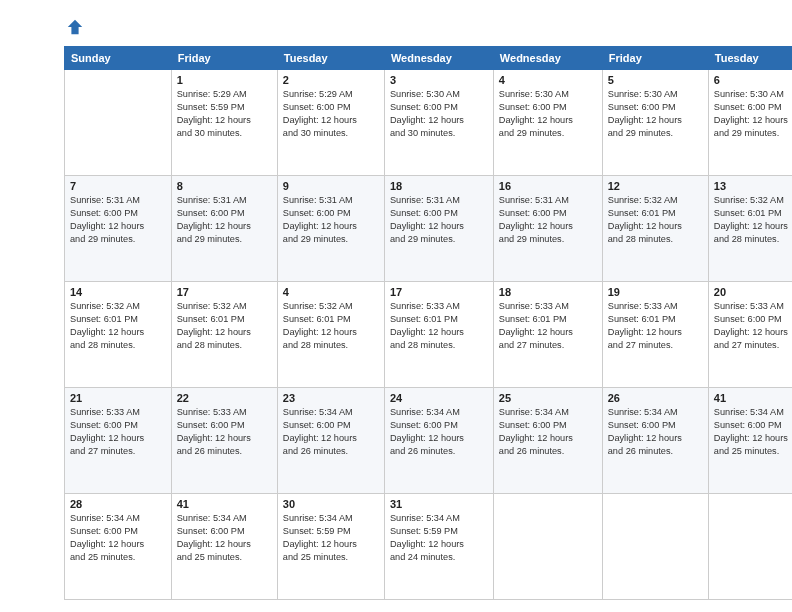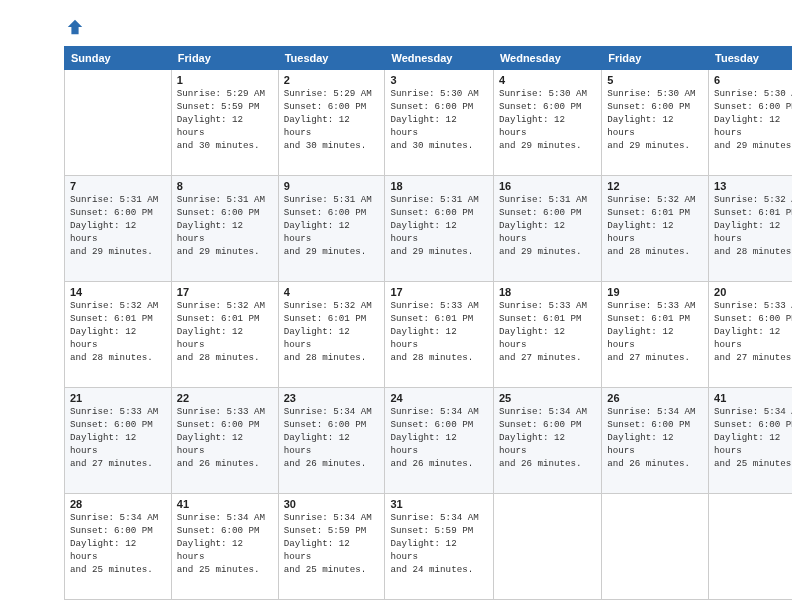--- a/index.html
+++ b/index.html
@@ -87,21 +87,20 @@
       font-weight: bold;
       font-size: 11px;
       color: #222;
       display: block;
       margin-bottom: 2px;
     }
     .day-info {
       font-size: 9.2px;
       color: #333;
       line-height: 1.4;
-      font-family: Liberation Mono, monospace;
     }
     .empty-cell {
       background: #f9f9f9;
     }
     tr:nth-child(odd) td {
       background: #ffffff;
     }
     tr:nth-child(even) td {
       background: #f5f7fa;
     }

